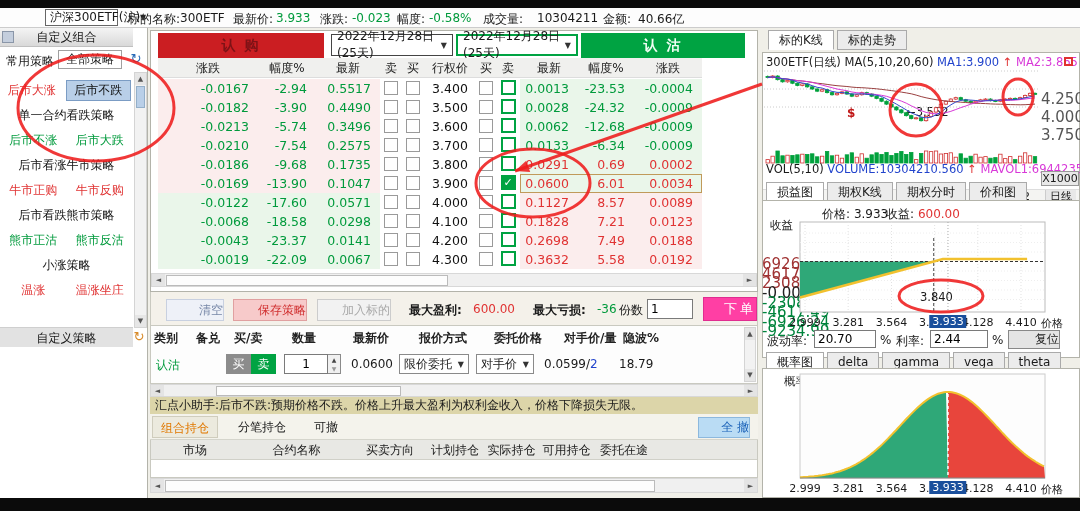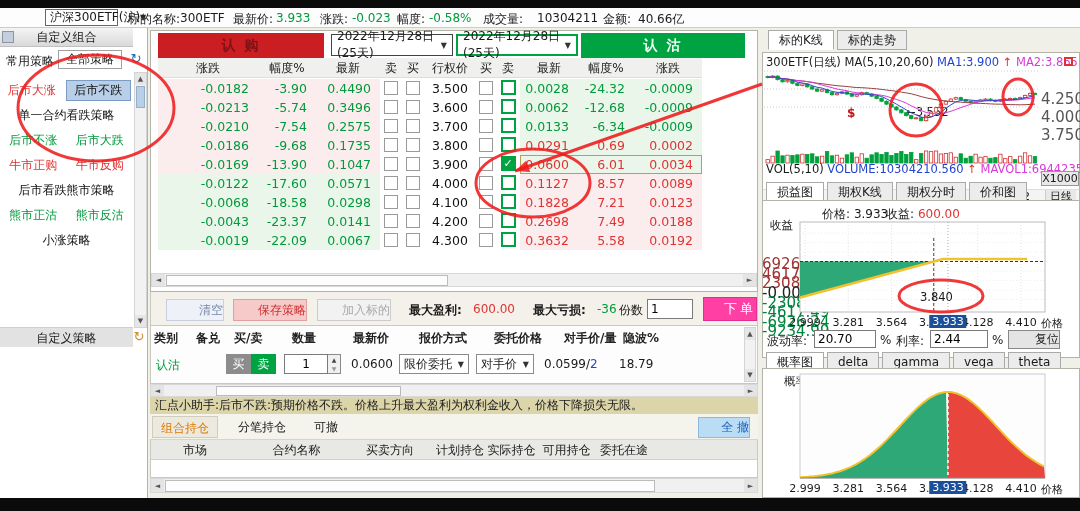--- a/index.html
+++ b/index.html
@@ -107,30 +107,35 @@
     <div class="abs" style="left:0;top:50px;width:133px" id="sb-sections">
         <div class="sb-row">
           <span class="sb-it red">后市大涨</span>
           <span class="sb-it selected">后市不跌</span>
         </div>
         <div class="sb-h">单一合约看跌策略</div>
         <div class="sb-row">
           <span class="sb-it green">后市不涨</span>
           <span class="sb-it green">后市大跌</span>
         </div>
+        <div class="sb-h">后市看涨牛市策略</div>
         <div class="sb-row">
           <span class="sb-it red">牛市正购</span>
           <span class="sb-it red">牛市反购</span>
         </div>
         <div class="sb-h">后市看跌熊市策略</div>
         <div class="sb-row">
           <span class="sb-it green">熊市正沽</span>
           <span class="sb-it green">熊市反沽</span>
         </div>
         <div class="sb-h">小涨策略</div>
+        <div class="sb-row">
+          <span class="sb-it red">温涨</span>
+          <span class="sb-it red">温涨坐庄</span>
+        </div>
       </div>
     <div class="abs" style="left:0;top:299px;width:133px;height:20px;line-height:20px;text-align:center;background:#e2e2e2;border-top:1px solid #cfcfcf">自定义策略</div>
     <span class="refresh" style="left:131px;top:301px;color:#d88b2b">↻</span>
     <div class="vscroll" style="left:134px;top:44px;width:13px;height:256px">
       <div class="varrow" style="top:0">▲</div>
       <div class="vthumb" style="top:13px;width:9px;height:22px"></div>
       <div class="varrow" style="bottom:0">▼</div>
     </div>
   </div>
 
@@ -153,20 +158,33 @@
         <div>买</div>
         <div>行权价</div>
         <div>买</div>
         <div>卖</div>
         <div>最新</div>
         <div>幅度%</div>
         <div>涨跌</div>
       </div>
     <div class="chain-grid" style="top:48px" id="chain-body">
         <div class="chain-row" style="position: relative;">
+          <div class="num t-g bg-pk">-0.0167</div>
+          <div class="num t-g bg-pk">-2.94</div>
+          <div class="num t-g bg-pk">0.5517</div>
+          <div class="cbc"><span class="cb"></span></div>
+          <div class="cbc"><span class="cb"></span></div>
+          <div class="strike">3.400</div>
+          <div class="cbc"><span class="cb"></span></div>
+          <div class="cbc"><span class="cb g"></span></div>
+          <div class="num t-g bg-gn">0.0013</div>
+          <div class="num t-g bg-gn">-23.53</div>
+          <div class="num t-g bg-gn">-0.0004</div>
+        </div>
+        <div class="chain-row" style="position: relative;">
           <div class="num t-g bg-pk">-0.0182</div>
           <div class="num t-g bg-pk">-3.90</div>
           <div class="num t-g bg-pk">0.4490</div>
           <div class="cbc"><span class="cb"></span></div>
           <div class="cbc"><span class="cb"></span></div>
           <div class="strike">3.500</div>
           <div class="cbc"><span class="cb"></span></div>
           <div class="cbc"><span class="cb g"></span></div>
           <div class="num t-g bg-gn">0.0028</div>
           <div class="num t-g bg-gn">-24.32</div>
@@ -350,21 +368,21 @@
         <div class="ptab">可撤</div>
       </div>
     <div class="btn" style="left:548px;top:3px;width:52px;height:21px;line-height:19px;background:#badcf4;color:#1b62b8;border-color:#8cb8dd">全 撤</div>
   </div>
 
   <div class="abs" style="left:150px;top:440px;width:608px;height:38px;background:#fff;border:1px solid #c9c9c0;border-top:none">
     <div style="display:flex;height:20px;line-height:20px;background:#e8e8e4;border-bottom:1px solid #d0d0c8" id="pos-head">
         <div style="width: 88px; text-align: center;">市场</div>
         <div style="width: 115px; text-align: center;">合约名称</div>
         <div style="width: 72px; text-align: center;">买卖方向</div>
-        <div style="width: 58px; text-align: right;">计划持仓</div>
+        <div style="width: 58px; text-align: center;">计划持仓</div>
         <div style="width: 55px; text-align: center;">实际持仓</div>
         <div style="width: 55px; text-align: center;">可用持仓</div>
         <div style="width: 60px; text-align: center;">委托在途</div>
       </div>
   </div>
   <div class="hscroll" style="left:150px;top:478px;width:608px;height:15px">
     <div class="harrow" style="left:0;line-height:14px">◄</div>
     <div class="hthumb" style="left:14px;width:490px;height:12px"></div>
     <div class="harrow" style="right:0;line-height:14px">►</div>
   </div>

